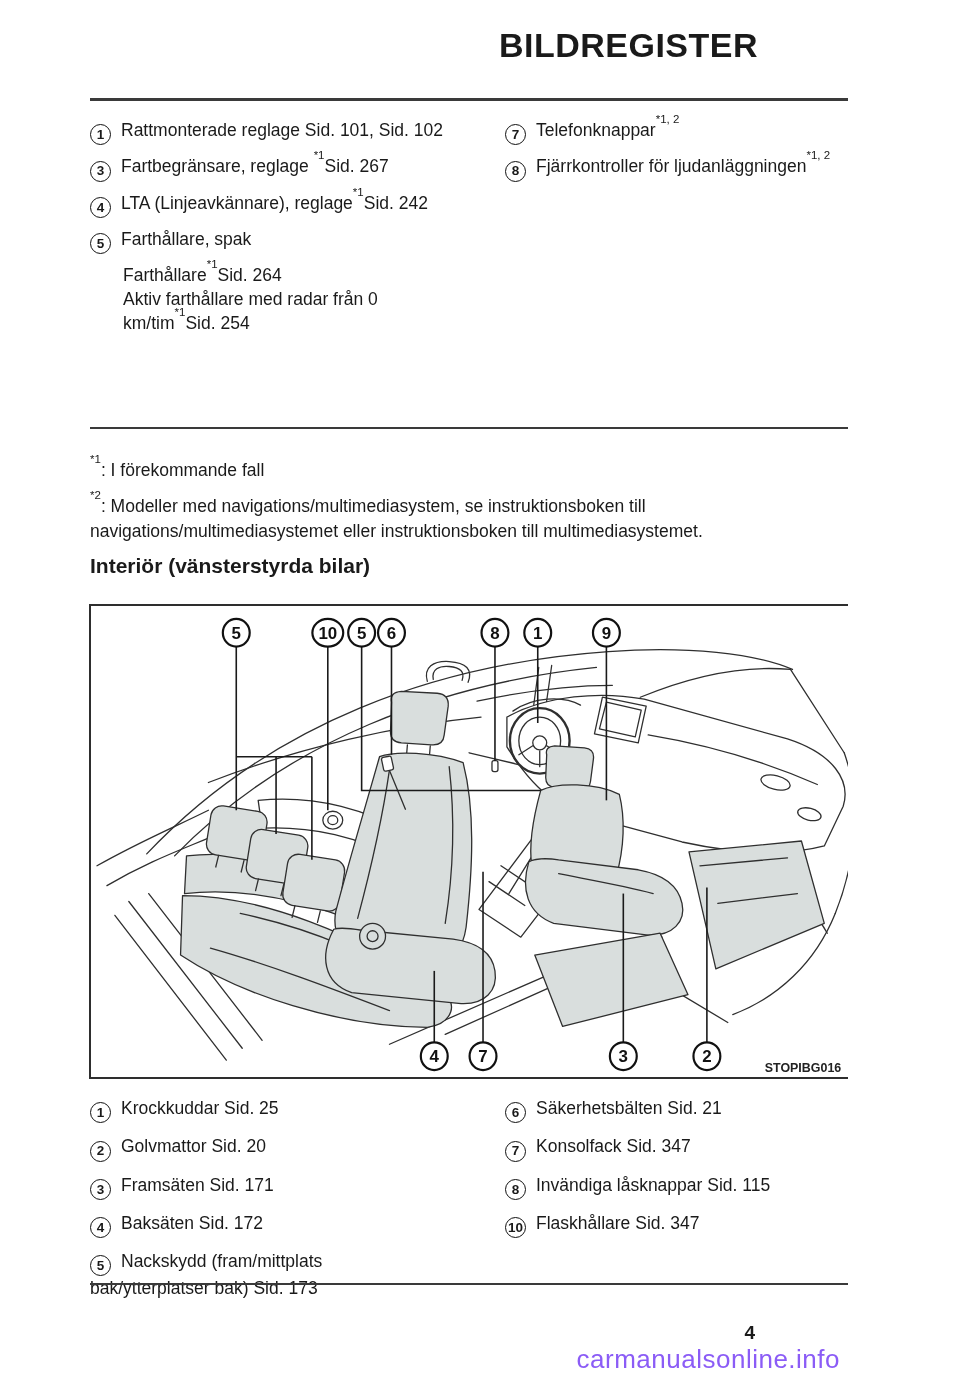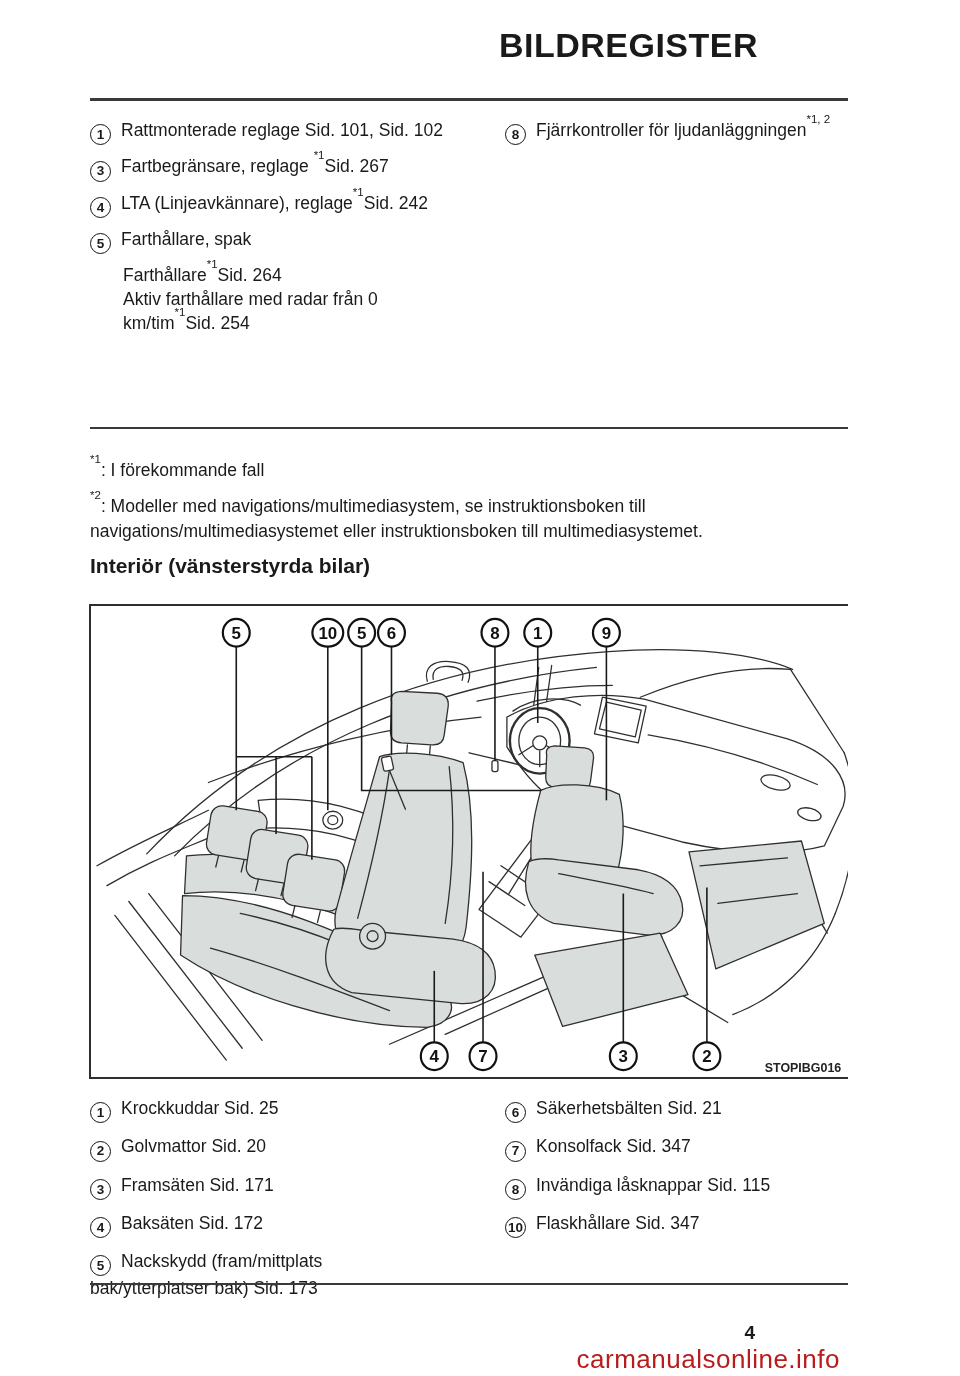--- a/index.html
+++ b/index.html
@@ -41,40 +41,41 @@
 
   
   #figure { left:89px; top:604px; width:797px; height:475px; border:2px solid #2e2e2e; background:#fff; }
   #figure svg { position:absolute; left:0; top:0; width:100%; height:100%; }
 
   #bottom-left  { left:90px;  top:1096px; width:265px; }
   #bottom-right { left:505px; top:1096px; width:372px; }
   .bli { line-height:24px; margin-bottom:11px; }
 
   #page-number { top:1322px; right:93px; font-size:19px; font-weight:700; }
-  #watermark   { top:1344px; right:8px;  font-size:26px; color:#b91c1c; letter-spacing:0.5px; }
+  #watermark   { top:1344px; right:8px;  font-size:26px; color:#8b5cf6; letter-spacing:0.5px; }
 </style>
 </head>
 <body>
 
 <div id="page">
 
   <div id="page-title" class="abs">BILDREGISTER</div>
 
   <div id="rule-top" class="abs rule"></div>
 
   <div id="top-left" class="col">
       <div class="li"><span class="cnum">1</span><span>Rattmonterade reglage Sid. 101, Sid. 102</span></div>
       <div class="li"><span class="cnum">3</span><span>Fartbegränsare, reglage </span><sup>*1</sup><span>Sid. 267</span></div>
       <div class="li"><span class="cnum">4</span><span>LTA (Linjeavkännare), reglage</span><sup>*1</sup><span>Sid. 242</span></div>
       <div class="li"><span class="cnum">5</span><span>Farthållare, spak</span></div>
       <div class="sub"><span>Farthållare</span><sup>*1</sup><span>Sid. 264</span></div>
       <div class="sub"><span>Aktiv farthållare med radar från 0 km/tim</span><sup>*1</sup><span>Sid. 254</span></div>
     </div>
   <div id="top-right" class="col">
+      <div class="li"><span class="cnum">7</span><span>Telefonknappar</span><sup>*1, 2</sup></div>
       <div class="li"><span class="cnum">8</span><span>Fjärrkontroller för ljudanläggningen</span><sup>*1, 2</sup></div>
     </div>
 
   <div id="rule-mid" class="abs rule"></div>
 
   <div id="side-tab" class="abs"></div>
   <div id="side-label" class="abs">BILDREGISTER</div>
 
   <div id="footnotes" class="col">
       <div class="fn"><sup>*1</sup><span>: I förekommande fall</span></div>

